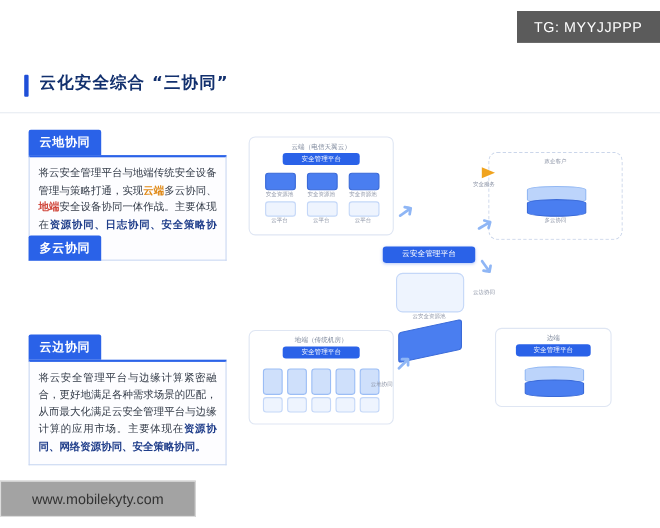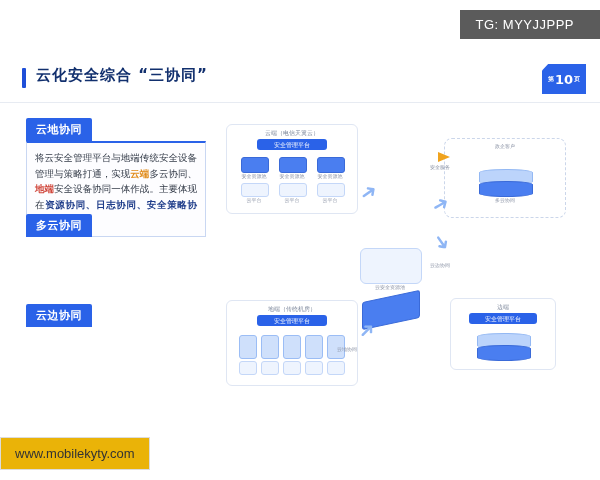--- a/index.html
+++ b/index.html
@@ -7,21 +7,21 @@
     width:600px;height:480px;
     background:#ffffff;
     font-family:"DejaVu Sans","Liberation Sans",sans-serif;
     position:relative;overflow:hidden;
   }
   
   .tg-badge{
     position:absolute;top:10px;right:0px;
     background:#5b5b5b;color:#ffffff;
     font-size:13px;letter-spacing:.5px;
-    padding:7px 26px 7px 16px;
+    padding:7px 16px 7px 16px;
     font-family:"Liberation Sans",sans-serif;
   }
   
   .slide{
     position:absolute;left:0;top:56px;
     width:600px;height:395px;
     background:#ffffff;
   }
   
   .header{
@@ -109,58 +109,53 @@
     position:absolute;border:1px dashed #cbd6ea;border-radius:8px;
   }
   .trumpet{
     position:absolute;width:0;height:0;
     border-top:5px solid transparent;border-bottom:5px solid transparent;
     border-left:12px solid #f0a31e;
   }
   
   .urlbar{
     position:absolute;left:0;bottom:10px;
-    background:#eab308;border:1px solid #dcdcdc;
-    padding:8px 14px;font-size:13px;color:#333;
+    background:#a3a3a3;border:1px solid #dcdcdc;
+    padding:8px 28px;font-size:13px;color:#333;
     font-family:"Liberation Sans",sans-serif;
   }
 </style>
 </head>
 <body>
 
 <div class="tg-badge">TG: MYYJJPPP</div>
 
 <div class="slide">
 
   <div class="header">
     <div class="header-accent"></div>
     <div class="header-title">云化安全综合 “三协同”</div>
-    <div class="page-tag">
-      <div class="shape"></div>
-      <div class="num">
-        <span style="font-size:6px;margin-right:1px;">第</span>
-        <span>10</span>
-        <span style="font-size:6px;margin-left:1px;">页</span>
-      </div>
-    </div>
   </div>
 
   <div class="lcard" style="top:62px;">
     <div class="tab">云地协同</div>
     <div class="body">
       <span>将云安全管理平台与地端传统安全设备管理与策略打通，实现</span><span class="hl-o">云端</span><span>多云协同、</span><span class="hl-r">地端</span><span>安全设备协同一体作战。主要体现在</span><b>资源协同、日志协同、安全策略协同。</b>
     </div>
   </div>
 
   <div class="lcard" style="top:158px;">
     <div class="tab">多云协同</div>
   </div>
 
   <div class="lcard" style="top:248px;">
     <div class="tab">云边协同</div>
+    <div class="body">
+      <span>将云安全管理平台与边缘计算紧密融合，更好地满足各种需求场景的匹配，从而最大化满足云安全管理平台与边缘计算的应用市场。主要体现在</span><b>资源协同、网络资源协同、安全策略协同。</b>
+    </div>
   </div>
 
   <div class="diagram">
 
     <div class="dbox" style="left:4px;top:0px;width:130px;height:88px;">
       <div class="dbox-title">云端（电信天翼云）</div>
       <div class="pill wide" style="left:30px;top:14px;width:70px;">安全管理平台</div>
       <div class="node dark" style="left:14px;top:32px;width:26px;height:14px;"></div>
       <div class="node dark" style="left:52px;top:32px;width:26px;height:14px;"></div>
       <div class="node dark" style="left:90px;top:32px;width:26px;height:14px;"></div>
@@ -199,20 +194,21 @@
 
     <div class="dashed" style="left:222px;top:14px;width:120px;height:78px;">
       <div class="lbl" style="left:0;top:4px;width:120px;">政企客户</div>
       <div class="cyl light" style="left:34px;top:30px;width:52px;height:14px;"></div>
       <div class="cyl" style="left:34px;top:42px;width:52px;height:14px;"></div>
       <div class="lbl" style="left:34px;top:58px;width:52px;">多云协同</div>
     </div>
     <div class="trumpet" style="left:216px;top:28px;"></div>
     <div class="lbl" style="left:198px;top:40px;width:40px;">安全服务</div>
 
+    <div class="cloudplat" style="left:126px;top:100px;width:84px;">云安全管理平台</div>
     <div class="node pale" style="left:138px;top:124px;width:60px;height:34px;border-radius:6px;"></div>
     <div class="lbl" style="left:138px;top:160px;width:60px;">云安全资源池</div>
     <div class="node dark" style="left:140px;top:172px;width:56px;height:26px;transform:skewY(-12deg);"></div>
 
     <div class="arrow" style="left:138px;top:58px;transform:rotate(-35deg);">➜</div>
     <div class="arrow" style="left:136px;top:196px;transform:rotate(-45deg);">➜</div>
     <div class="arrow" style="left:212px;top:108px;transform:rotate(55deg);">➜</div>
     <div class="arrow" style="left:210px;top:70px;transform:rotate(-30deg);">➜</div>
     <div class="lbl" style="left:196px;top:138px;width:44px;">云边协同</div>
     <div class="lbl" style="left:100px;top:222px;width:50px;">云地协同</div>

